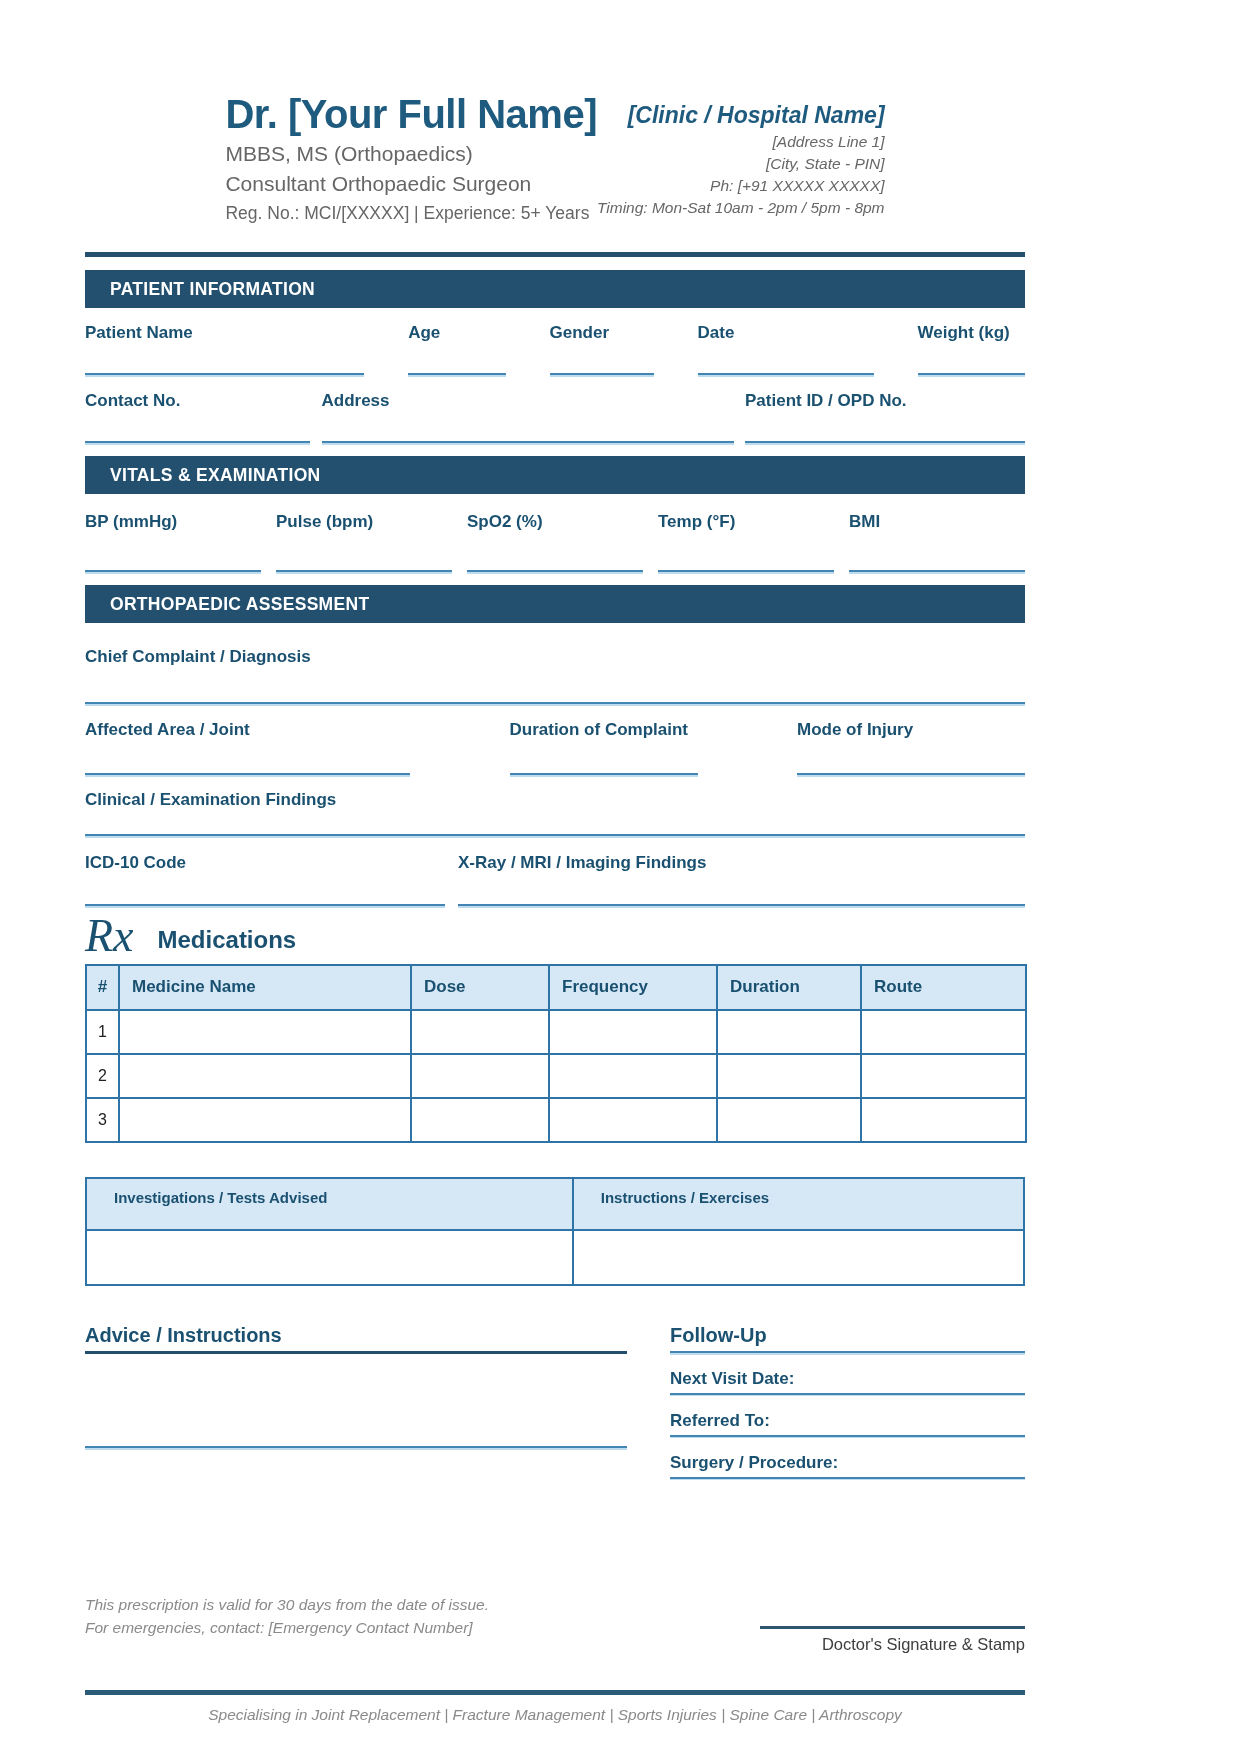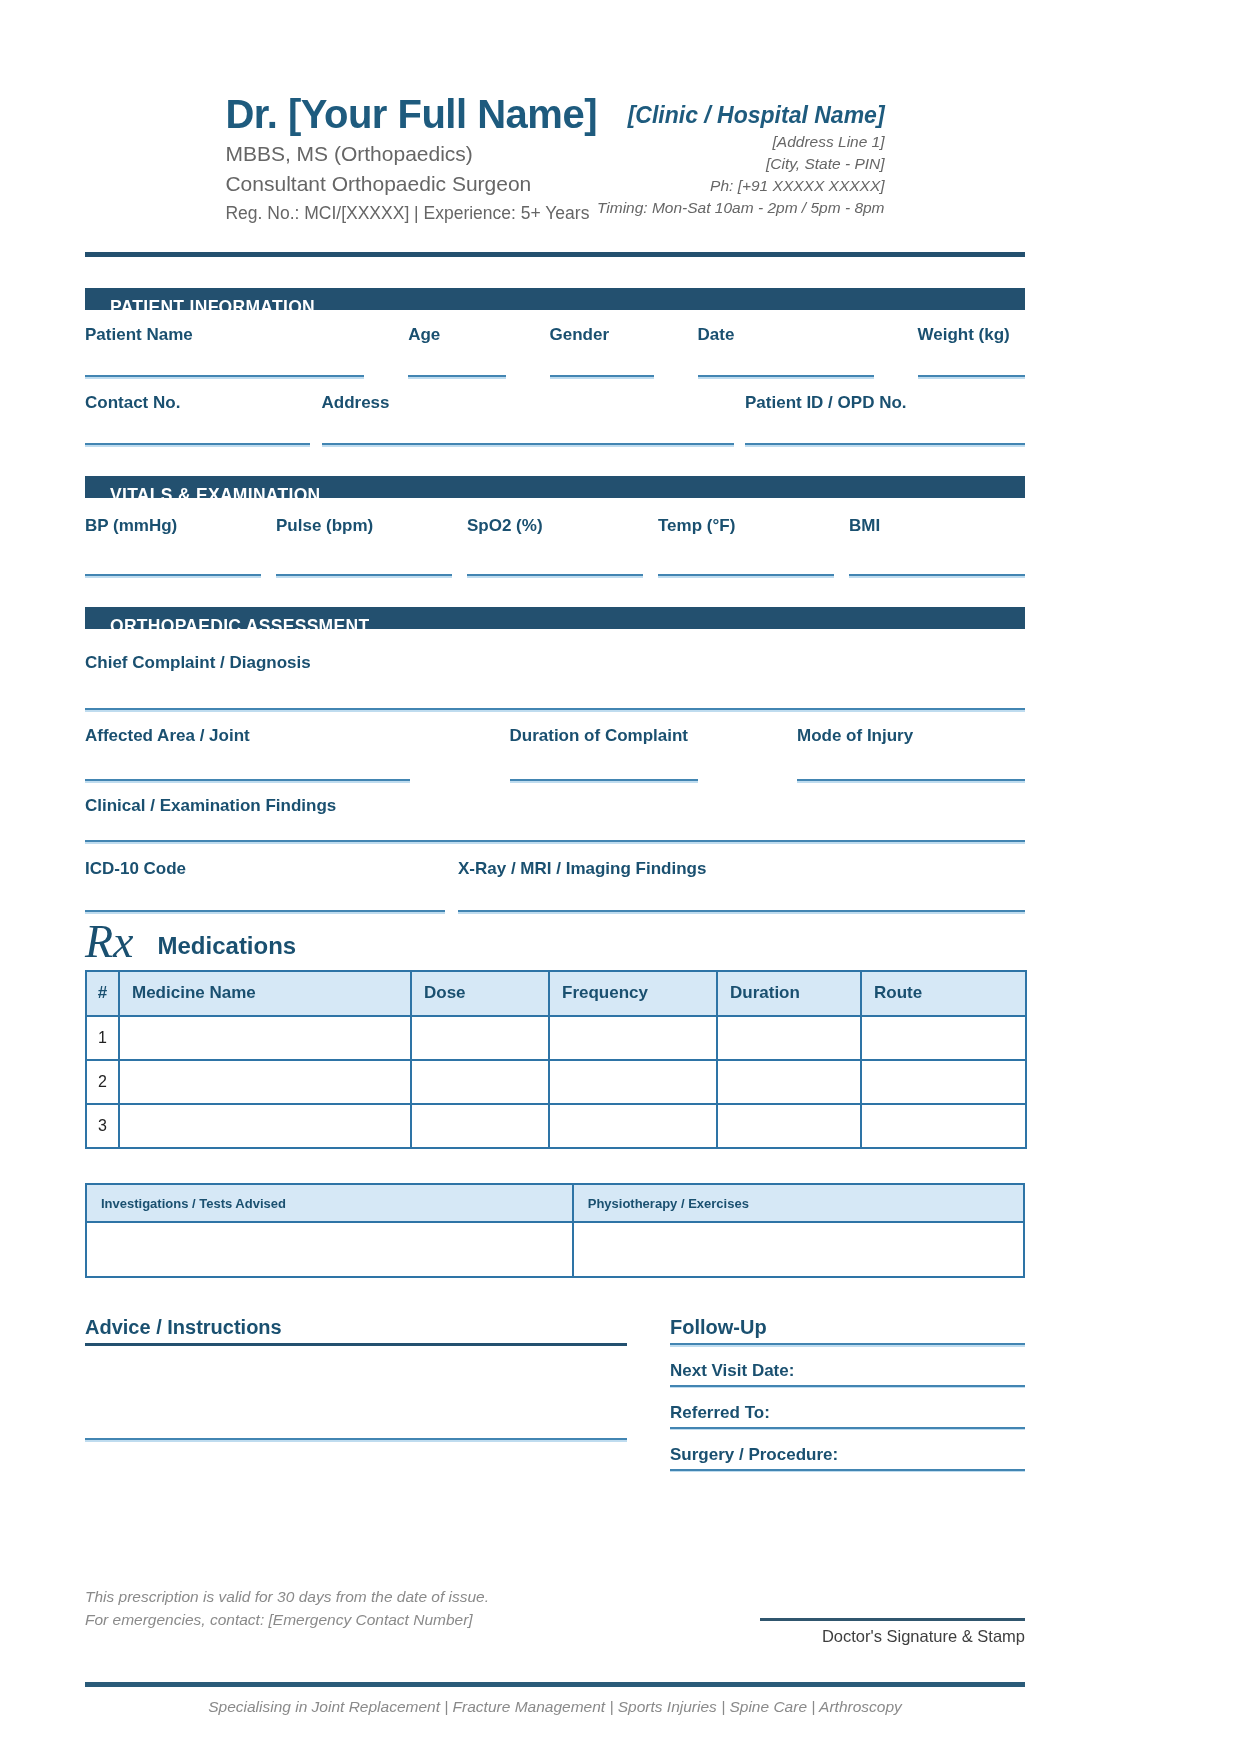--- a/index.html
+++ b/index.html
@@ -17,21 +17,21 @@
   .doc-name{font-size:40px;font-weight:bold;color:var(--brand);letter-spacing:-0.5px;line-height:1.1;}
   .doc-sub{font-size:21px;color:var(--muted);margin-top:6px;line-height:1.15;}
   .doc-reg{font-size:17.5px;color:var(--muted);margin-top:7px;}
   .clinic-block{text-align:right;padding-top:10px;font-style:italic;}
   .clinic-name{font-size:23px;font-weight:bold;color:var(--brand);}
   .clinic-line{font-size:15.5px;color:var(--muted);margin-top:4px;}
 
   .divider{margin-top:28px;height:5px;background:var(--bar);}
 
   
-  .bar{margin-top:31px;height:22px;background:var(--bar);color:#fff;font-weight:bold;
+  .bar{margin-top:13px;height:38px;background:var(--bar);color:#fff;font-weight:bold;
        font-size:17.5px;line-height:38px;padding-left:25px;letter-spacing:0.3px;}
 
   
   .frow{display:flex;justify-content:space-between;}
   .field{display:flex;flex-direction:column;justify-content:space-between;}
   .flabel{font-size:17px;font-weight:bold;color:var(--label);line-height:1.2;}
   .fline{display:block;width:100%;border-bottom:2px solid var(--line);box-shadow:0 2px 0 var(--lineLight);}
 
   .row-p1{margin-top:15px;gap:44px;} .row-p1 .field{height:52px;}
   .row-p2{margin-top:16px;} .row-p2 .field{height:52px;}
@@ -56,22 +56,22 @@
   .med-table th,.med-table td{border:2px solid var(--tborder);}
   .med-table th{background:var(--thbg);height:45px;text-align:left;padding-left:12px;
                 font-size:17px;color:var(--label);}
   .med-table th.cnum,.med-table td.cnum{text-align:center;padding-left:0;}
   .med-table td{height:44px;font-size:16px;color:#222;background:#fff;}
 
   
   .adv-box{margin-top:34px;display:flex;border:2px solid var(--tborder);}
   .adv-col-left{width:52%;border-right:2px solid var(--tborder);}
   .adv-col-right{width:48%;}
-  .adv-head{background:var(--thbg);height:38px;line-height:38px;padding-left:14px;
-            font-weight:bold;font-size:13px;color:var(--label);border-bottom:2px solid var(--tborder);}
+  .adv-head{background:var(--thbg);height:52px;line-height:38px;padding-left:27px;
+            font-weight:bold;font-size:15px;color:var(--label);border-bottom:2px solid var(--tborder);}
   .adv-body{height:53px;background:#fff;}
 
   
   .af-row{margin-top:38px;display:flex;justify-content:space-between;align-items:flex-start;}
   .advice-col{width:542px;}
   .advice-title{font-size:20px;font-weight:bold;color:var(--label);padding-bottom:4px;
                 border-bottom:3px solid var(--bar);}
   .advice-line{margin-top:92px;height:0;border-bottom:2px solid var(--line);box-shadow:0 2px 0 var(--lineLight);}
   .fu-col{width:355px;}
   .fu-title{font-size:20px;font-weight:bold;color:var(--label);padding-bottom:4px;
@@ -273,21 +273,21 @@
         </tr>
       </tbody>
     </table>
 
     <div class="adv-box">
       <div class="adv-col-left">
         <div class="adv-head">Investigations / Tests Advised</div>
         <div class="adv-body"></div>
       </div>
       <div class="adv-col-right">
-        <div class="adv-head">Physiotherapy / Exercises</div>
+        <div class="adv-head">Instructions / Exercises</div>
         <div class="adv-body"></div>
       </div>
     </div>
 
     <div class="af-row">
       <div class="advice-col">
         <div class="advice-title">Advice / Instructions</div>
         <div class="advice-line"></div>
       </div>
       <div class="fu-col">

